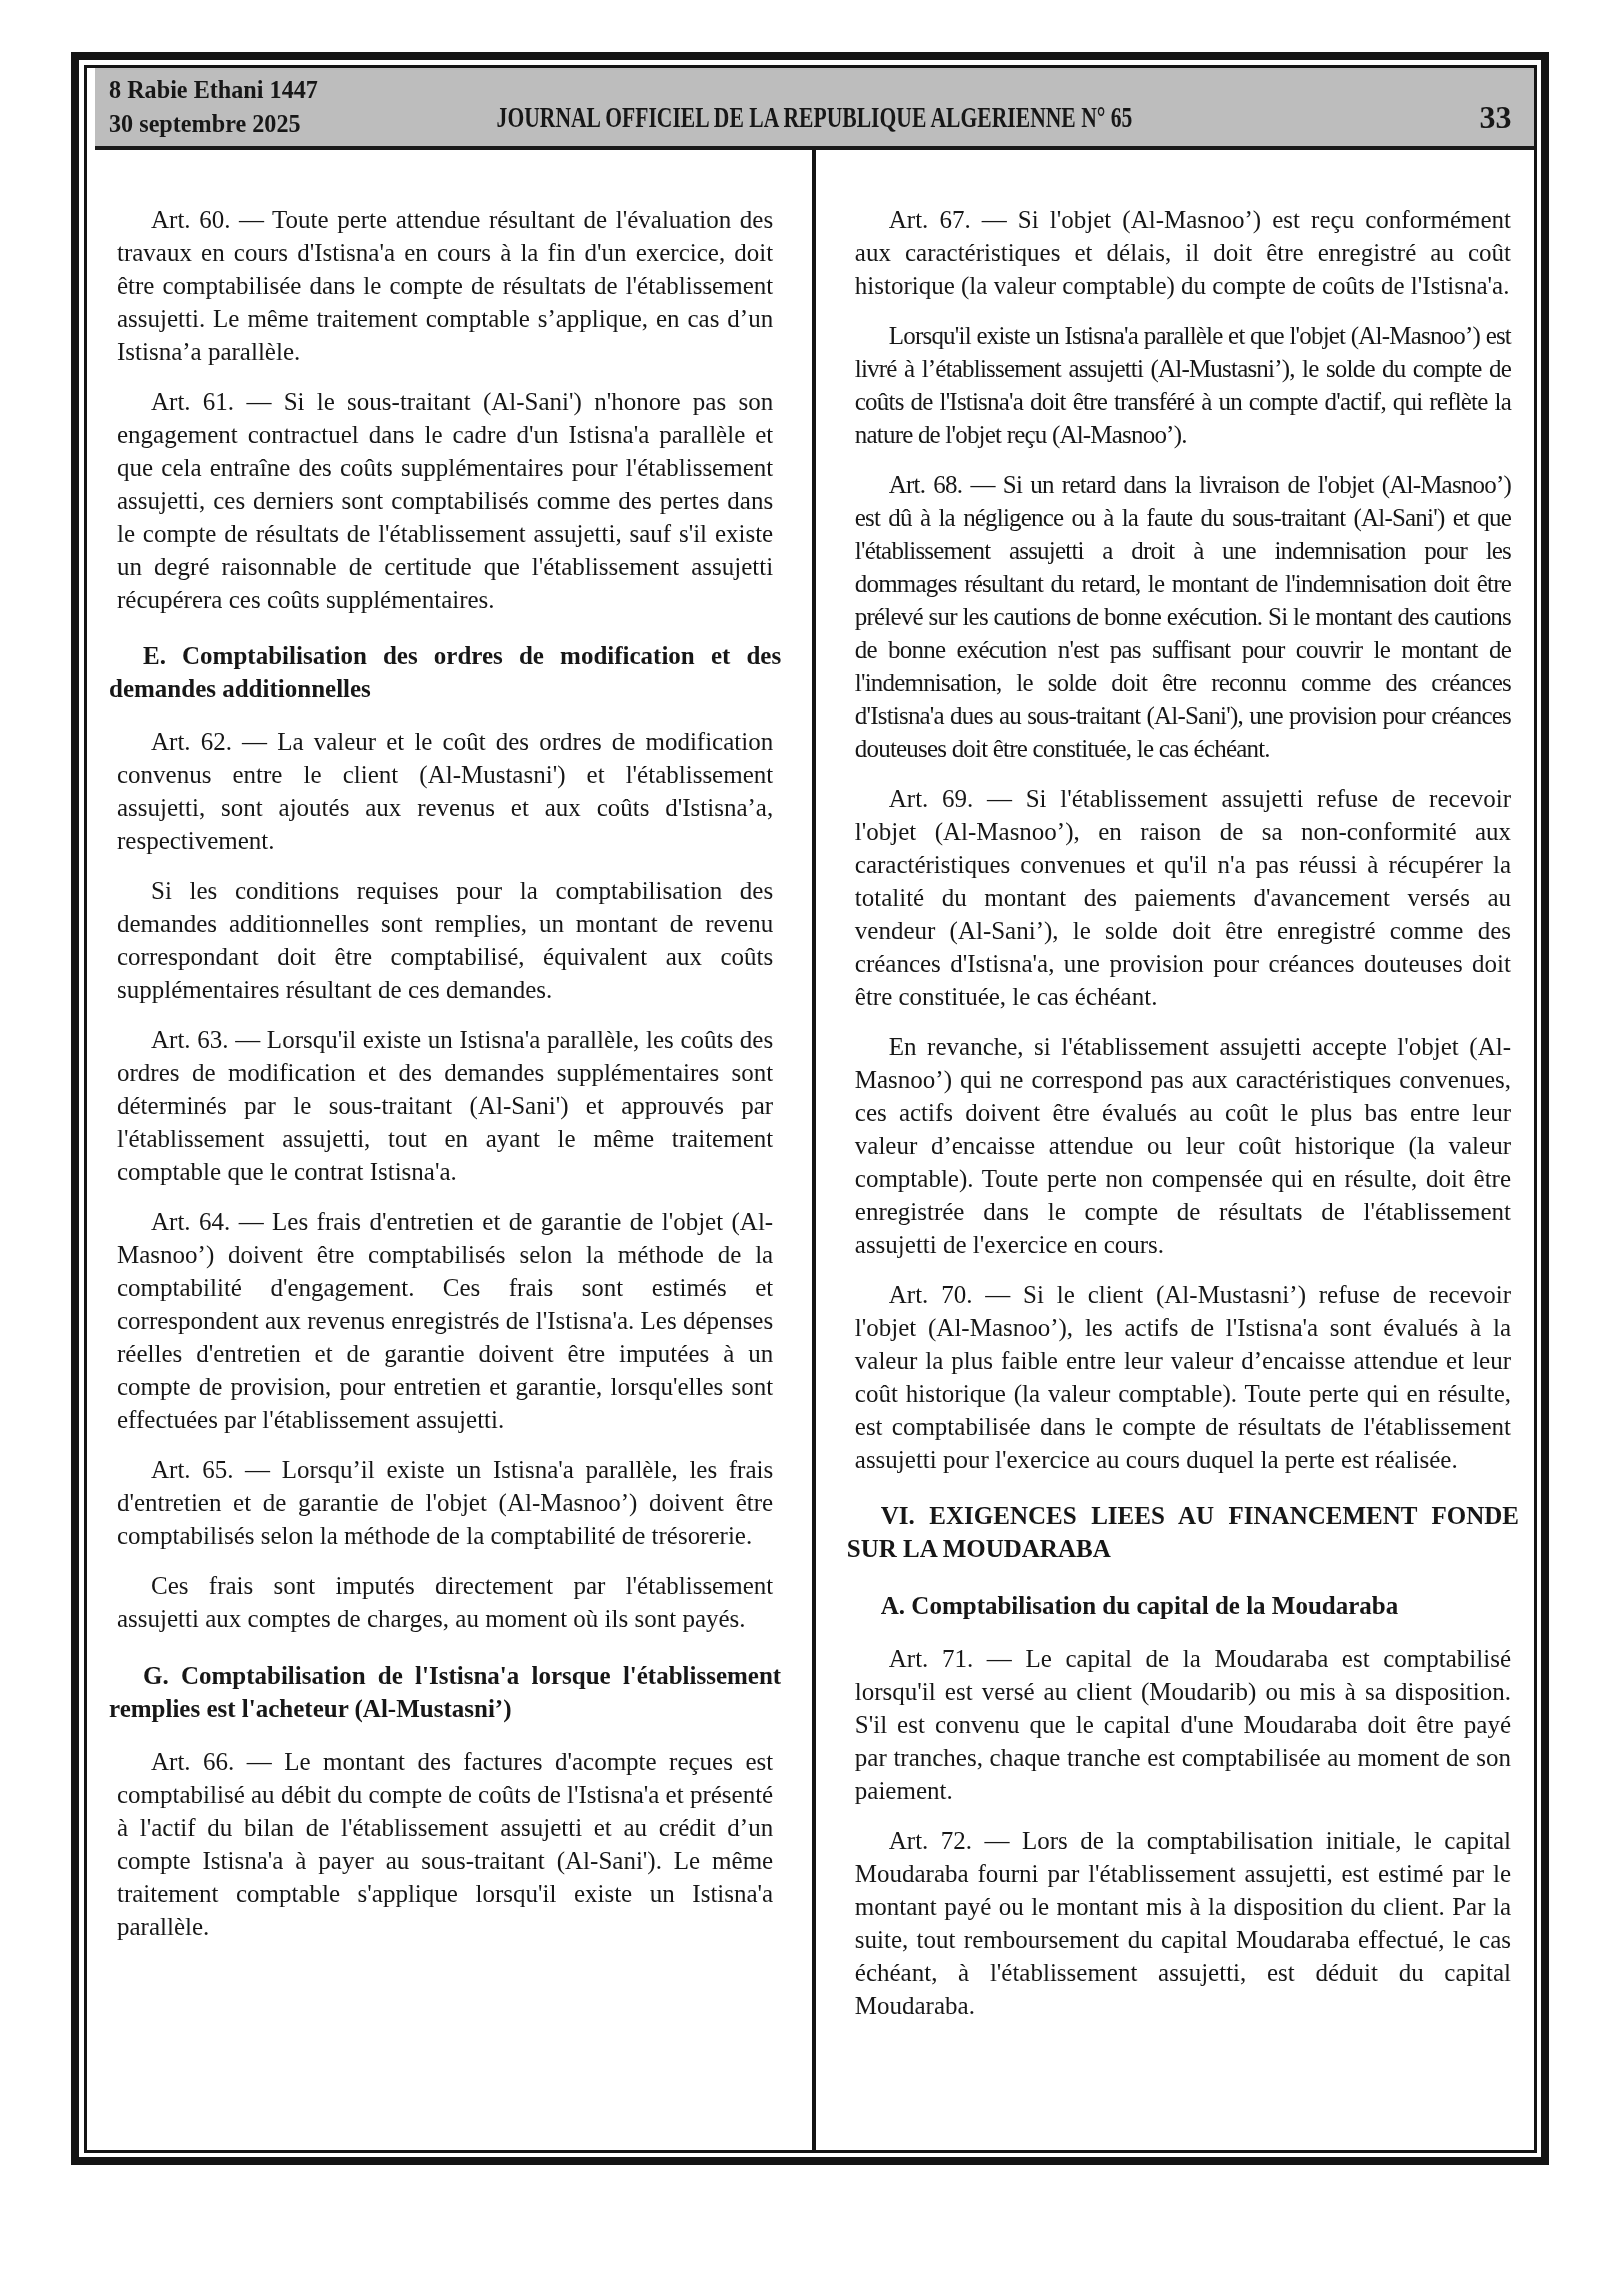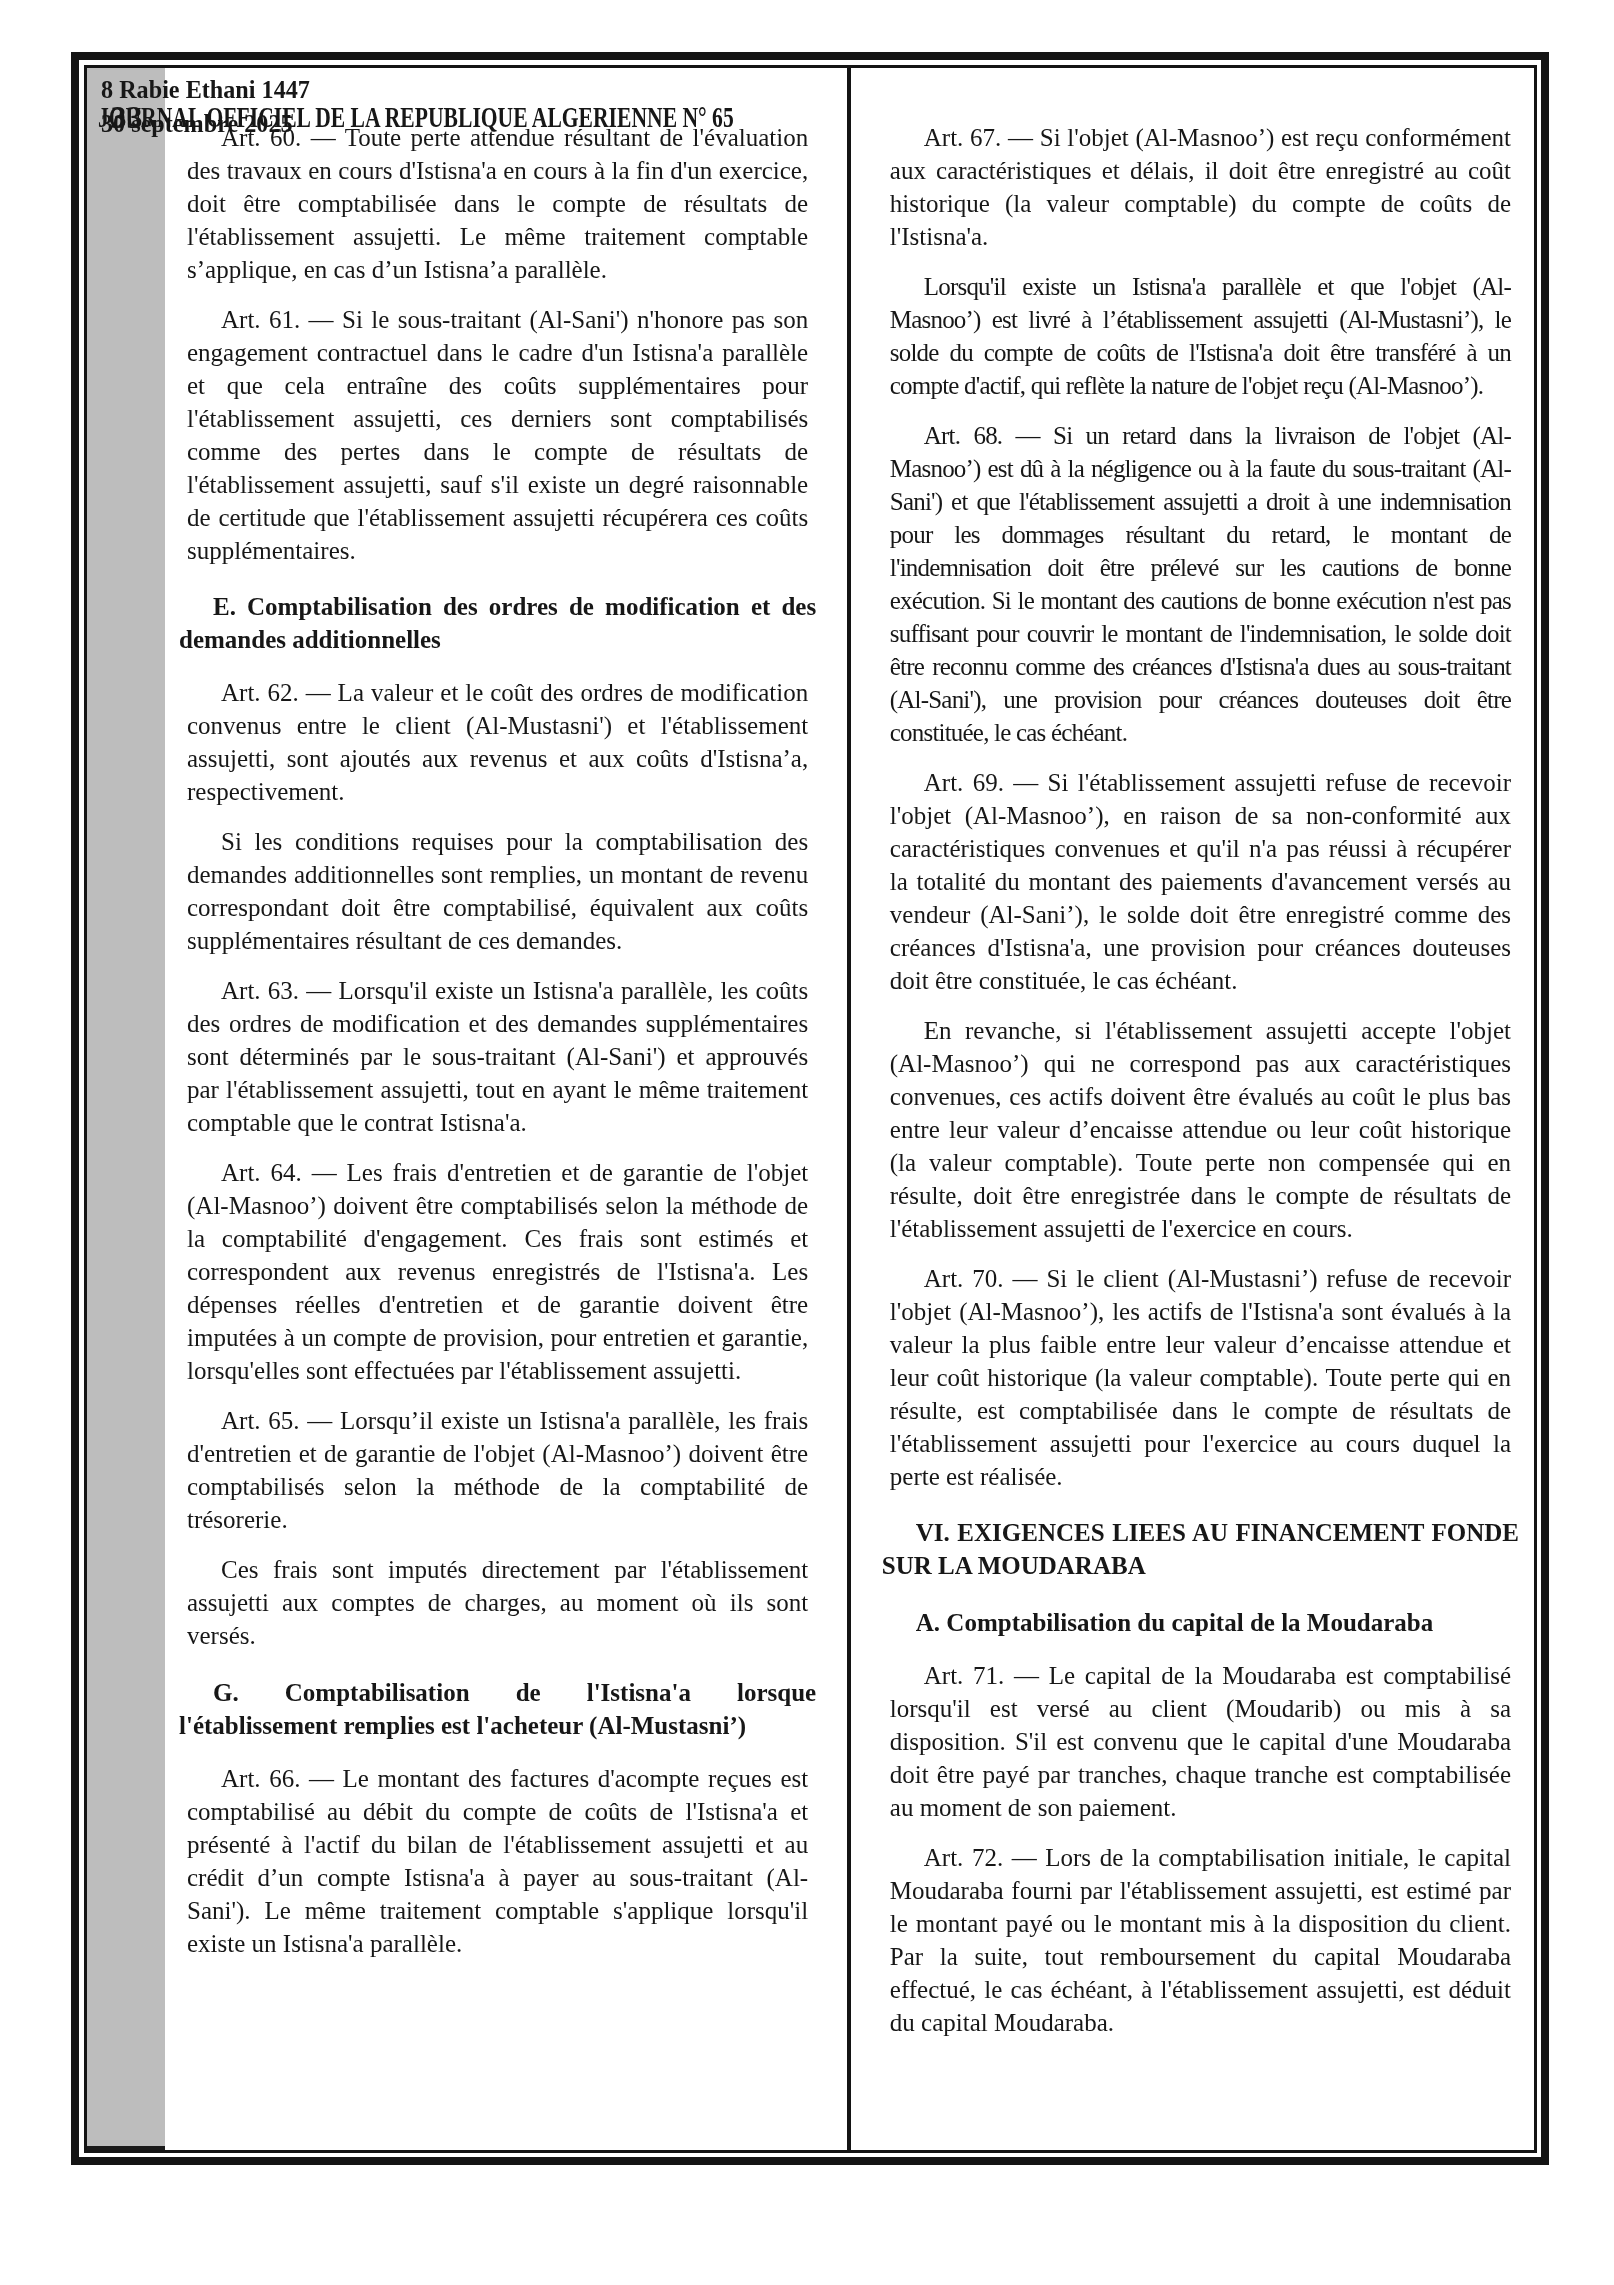--- a/index.html
+++ b/index.html
@@ -14,22 +14,23 @@
     position:absolute; left:71px; top:52px;
     width:1478px; height:2113px;
     box-sizing:border-box;
     border:8.1px solid #141414;
     padding:4.5px;
   }
   .frame-inner {
     box-sizing:border-box;
     width:100%; height:100%;
     border:3.6px solid #141414;
-    display:flex; flex-direction:row;
+    display:flex; flex-direction:column;
     overflow:hidden;
+    padding-left:8px;
   }
   .masthead {
     position:relative;
     flex:0 0 78px;
     background:#bdbdbd;
     border-bottom:4.5px solid #1a1a1a;
   }
   .dates {
     position:absolute; left:14.5px; top:5.4px;
     font-weight:bold; font-size:26px; line-height:34px;
@@ -89,21 +90,21 @@
 
         <section class="col col-left">
           <p class="para">Art. 60. — Toute perte attendue résultant de l'évaluation des travaux en cours d'Istisna'a en cours à la fin d'un exercice, doit être comptabilisée dans le compte de résultats de l'établissement assujetti. Le même traitement comptable s’applique, en cas d’un Istisna’a parallèle.</p>
           <p class="para">Art. 61. — Si le sous-traitant (Al-Sani') n'honore pas son engagement contractuel dans le cadre d'un Istisna'a parallèle et que cela entraîne des coûts supplémentaires pour l'établissement assujetti, ces derniers sont comptabilisés comme des pertes dans le compte de résultats de l'établissement assujetti, sauf s'il existe un degré raisonnable de certitude que l'établissement assujetti récupérera ces coûts supplémentaires.</p>
           <p class="heading">E. Comptabilisation des ordres de modification et des demandes additionnelles</p>
           <p class="para">Art. 62. — La valeur et le coût des ordres de modification convenus entre le client (Al-Mustasni') et l'établissement assujetti, sont ajoutés aux revenus et aux coûts d'Istisna’a, respectivement.</p>
           <p class="para">Si les conditions requises pour la comptabilisation des demandes additionnelles sont remplies, un montant de revenu correspondant doit être comptabilisé, équivalent aux coûts supplémentaires résultant de ces demandes.</p>
           <p class="para">Art. 63. — Lorsqu'il existe un Istisna'a parallèle, les coûts des ordres de modification et des demandes supplémentaires sont déterminés par le sous-traitant (Al-Sani') et approuvés par l'établissement assujetti, tout en ayant le même traitement comptable que le contrat Istisna'a.</p>
           <p class="para">Art. 64. — Les frais d'entretien et de garantie de l'objet (Al-Masnoo’) doivent être comptabilisés selon la méthode de la comptabilité d'engagement. Ces frais sont estimés et correspondent aux revenus enregistrés de l'Istisna'a. Les dépenses réelles d'entretien et de garantie doivent être imputées à un compte de provision, pour entretien et garantie, lorsqu'elles sont effectuées par l'établissement assujetti.</p>
           <p class="para">Art. 65. — Lorsqu’il existe un Istisna'a parallèle, les frais d'entretien et de garantie de l'objet (Al-Masnoo’) doivent être comptabilisés selon la méthode de la comptabilité de trésorerie.</p>
-          <p class="para">Ces frais sont imputés directement par l'établissement assujetti aux comptes de charges, au moment où ils sont versés.</p>
+          <p class="para">Ces frais sont imputés directement par l'établissement assujetti aux comptes de charges, au moment où ils sont payés.</p>
           <p class="heading">G. Comptabilisation de l'Istisna'a lorsque l'établissement remplies est l'acheteur (Al-Mustasni’)</p>
           <p class="para">Art. 66. — Le montant des factures d'acompte reçues est comptabilisé au débit du compte de coûts de l'Istisna'a et présenté à l'actif du bilan de l'établissement assujetti et au crédit d’un compte Istisna'a à payer au sous-traitant (Al-Sani'). Le même traitement comptable s'applique lorsqu'il existe un Istisna'a parallèle.</p>
         </section>
 
         <div class="divider"></div>
 
         <section class="col col-right">
           <p class="para">Art. 67. — Si l'objet (Al-Masnoo’) est reçu conformément aux caractéristiques et délais, il doit être enregistré au coût historique (la valeur comptable) du compte de coûts de l'Istisna'a.</p>
           <p class="para condensed">Lorsqu'il existe un Istisna'a parallèle et que l'objet (Al-Masnoo’) est livré à l’établissement assujetti (Al-Mustasni’), le solde du compte de coûts de l'Istisna'a doit être transféré à un compte d'actif, qui reflète la nature de l'objet reçu (Al-Masnoo’).</p>
           <p class="para condensed">Art. 68. — Si un retard dans la livraison de l'objet (Al-Masnoo’) est dû à la négligence ou à la faute du sous-traitant (Al-Sani') et que l'établissement assujetti a droit à une indemnisation pour les dommages résultant du retard, le montant de l'indemnisation doit être prélevé sur les cautions de bonne exécution. Si le montant des cautions de bonne exécution n'est pas suffisant pour couvrir le montant de l'indemnisation, le solde doit être reconnu comme des créances d'Istisna'a dues au sous-traitant (Al-Sani'), une provision pour créances douteuses doit être constituée, le cas échéant.</p>

